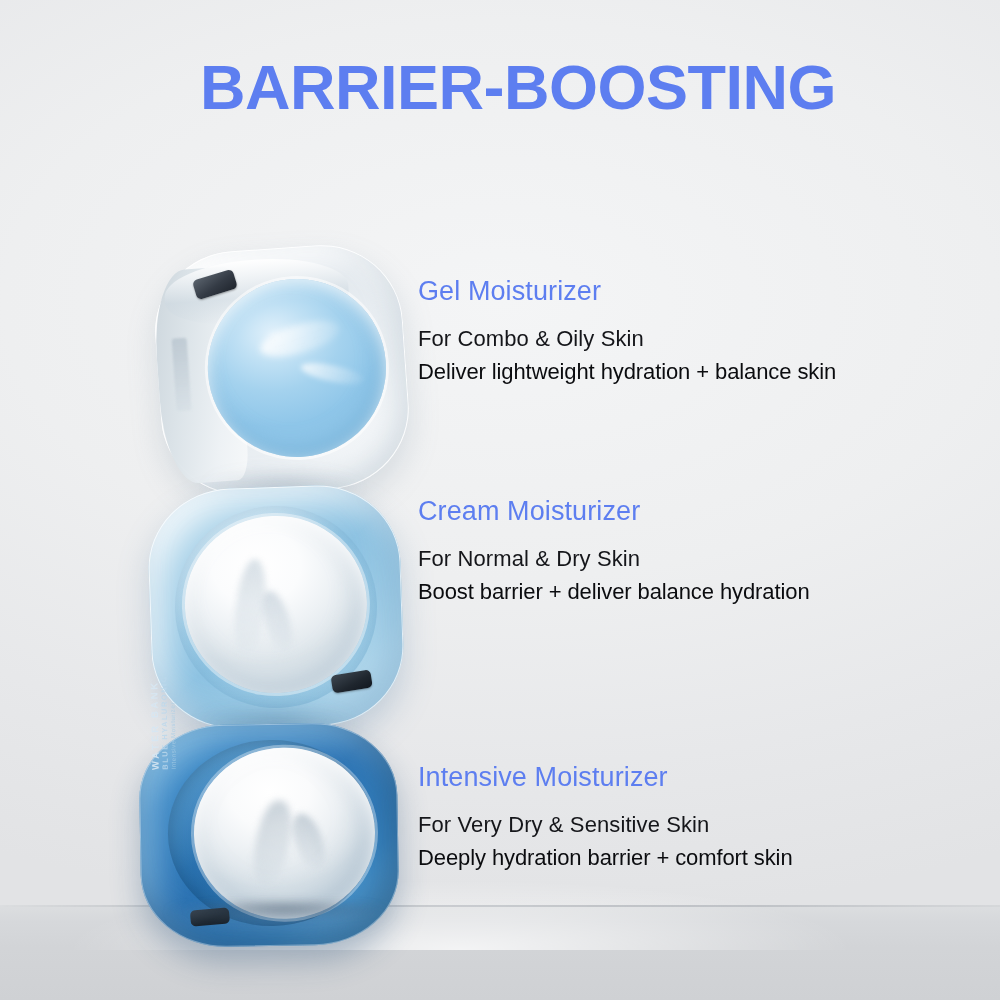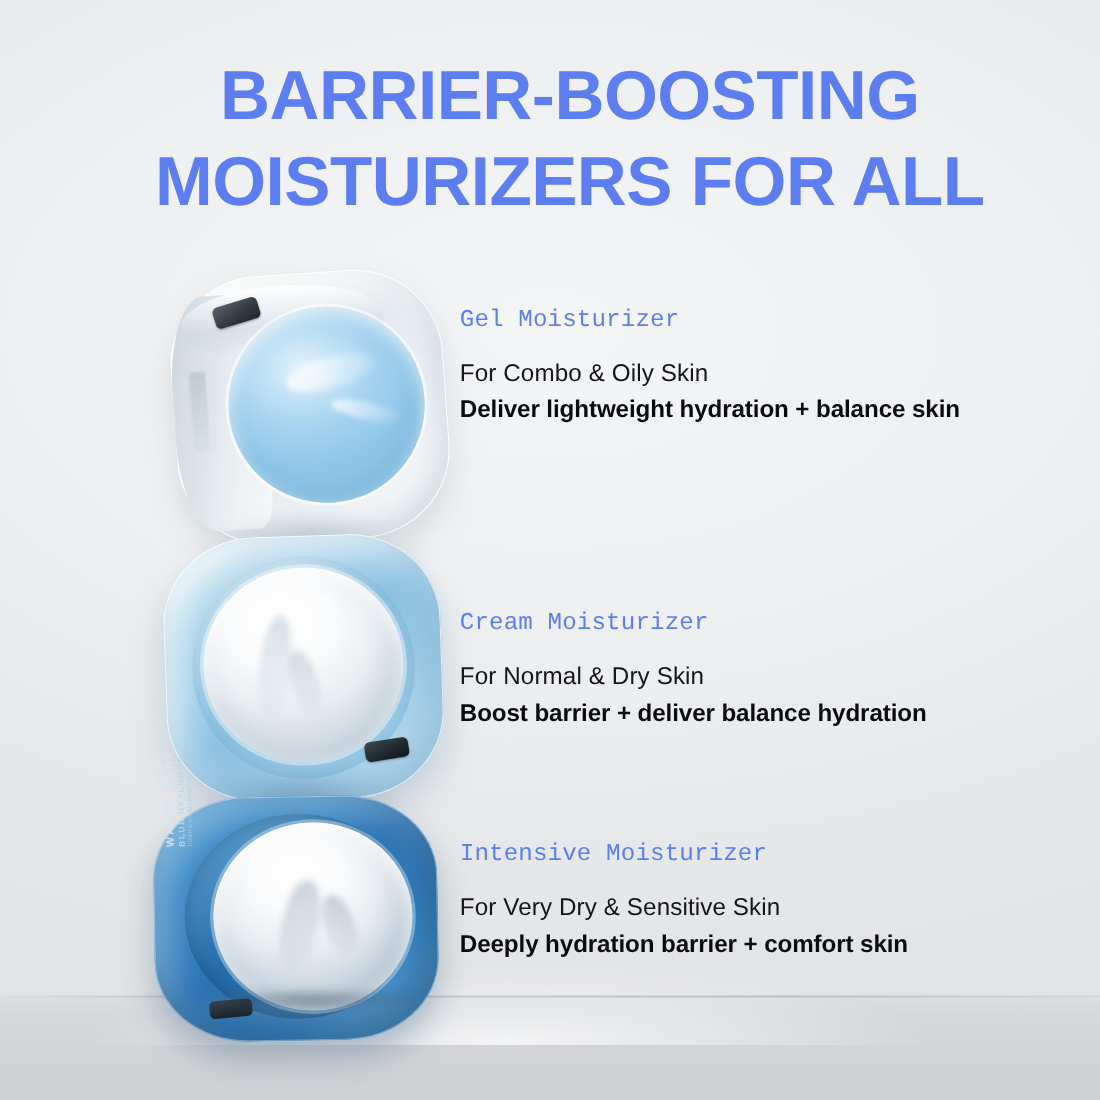--- a/index.html
+++ b/index.html
@@ -69,46 +69,45 @@
   .headline .hl-line { display: block; white-space: nowrap; }
 
   
   .product-text {
     position: absolute;
     left: 418px;
     width: 520px;
   }
   .p-title {
     color: #5d7ef0;
-    font-size: 22px;
+    font-size: 27px;
     line-height: 38px;
     font-weight: normal;
     letter-spacing: 0.1px;
     margin: 0 0 14px 0;
-    font-family: Liberation Mono, monospace;
   }
   .p-sub {
     color: #15161a;
     font-size: 22px;
     line-height: 30px;
     font-weight: normal;
     letter-spacing: 0.1px;
     margin: 10px 0 3px 0;
   }
   .p-desc {
     color: #0b0c0f;
     font-size: 22px;
     line-height: 30px;
-    font-weight: bold;
+    font-weight: normal;
     letter-spacing: -0.1px;
     margin: 0;
   }
 
   #block-gel       { top: 272px; }
-  #block-cream     { top: 548px; }
+  #block-cream     { top: 492px; }
   #block-intensive { top: 758px; }
 
   
   .jar {
     position: absolute;
     border-radius: 33%;
   }
   .jar-inner-ring,
   .jar-content,
   .jar-gloss,
@@ -356,21 +355,20 @@
 <body>
 
 <div id="canvas">
 
   <div class="surface"></div>
   <div class="surface-line"></div>
   <div class="floor-glow"></div>
 
   <div class="headline">
     <span class="hl-line">BARRIER-BOOSTING</span>
-    <span class="hl-line">MOISTURIZERS FOR ALL</span>
   </div>
 
   <div class="jar" id="jar-gel">
     <div class="jar-body-left"></div>
     <div class="jar-lid-edge"></div>
     <div class="jar-content">
       <div class="gel-sheen-a"></div>
       <div class="gel-sheen-b"></div>
     </div>
     <div class="hinge"></div>

